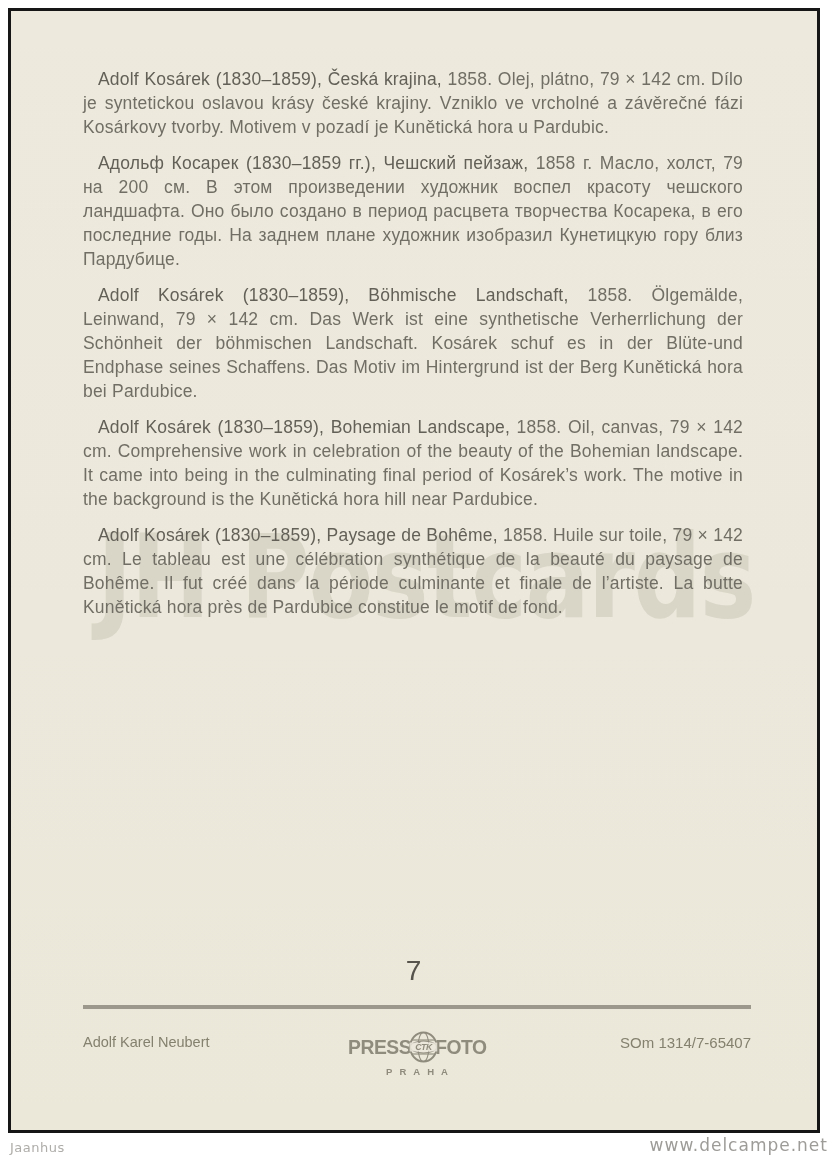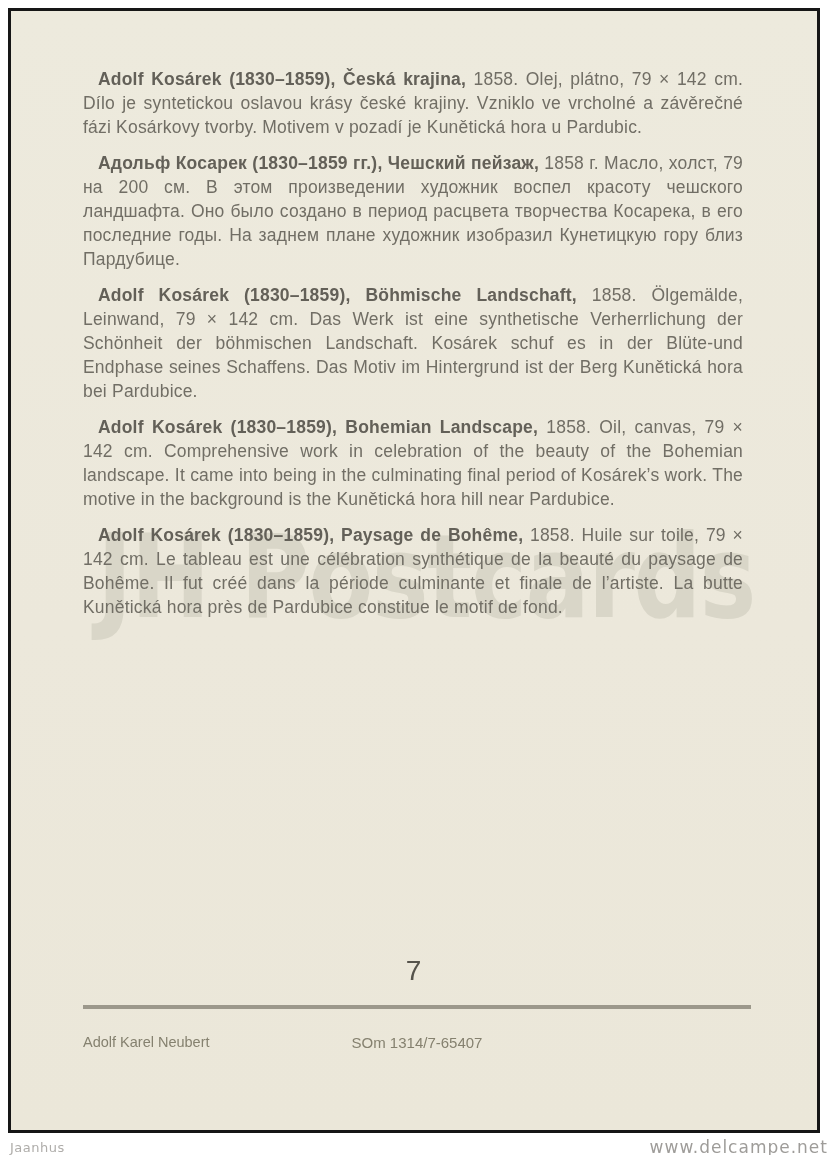--- a/index.html
+++ b/index.html
@@ -36,21 +36,21 @@
     position: absolute;
     left: 72px; top: 56px;
     width: 660px;
     color: #716E65;
     font-size: 17.5px;
     line-height: 24px;
     text-align: justify;
     letter-spacing: 0.2px;
   }
   .para { margin-bottom: 12px; text-indent: 15px; }
-  .para b { font-weight: bold; color: #636058; }
+  .para b { font-weight: normal; color: #636058; }
   .page-number {
     position: absolute;
     top: 944px; left: 0; width: 100%;
     text-align: center;
     font-size: 28px;
     color: #55534B;
     letter-spacing: 1px;
   }
   .rule {
     position: absolute;
@@ -87,21 +87,21 @@
     color: #8F8B7D;
     font-weight: bold;
   }
   .scan-strip {
     position: absolute;
     left: 0; top: 1133px;
     width: 830px; height: 22px;
     background: #ffffff;
     display: flex;
     justify-content: space-between;
-    align-items: center;
+    align-items: flex-end;
     padding: 6px 2px 0 10px;
     font-family: "DejaVu Sans", sans-serif;
   }
   .scanner-credit { font-size: 13px; color: #AFADAA; letter-spacing: 0.5px; }
   .delcampe { font-size: 17px; color: #9E9C99; letter-spacing: 1px; margin-left: 27px; }
 </style>
 </head>
 <body>
 
 <div class="card">
@@ -115,20 +115,36 @@
     <p class="para"><b>Adolf Kosárek (1830–1859), Bohemian Landscape,</b><span> 1858. Oil, canvas, 79 × 142 cm. Comprehensive work in celebration of the beauty of the Bohemian landscape. It came into being in the culminating final period of Kosárek’s work. The motive in the background is the Kunětická hora hill near Pardubice.</span></p>
     <p class="para"><b>Adolf Kosárek (1830–1859), Paysage de Bohême,</b><span> 1858. Huile sur toile, 79 × 142 cm. Le tableau est une célébration synthétique de la beauté du paysage de Bohême. Il fut créé dans la période culminante et finale de l’artiste. La butte Kunětická hora près de Pardubice constitue le motif de fond.</span></p>
   </div>
 
   <div class="page-number">7</div>
 
   <div class="rule"></div>
 
   <div class="footer">
     <span class="credit">Adolf Karel Neubert</span>
+    <div class="logo">
+      <div class="logo-row">
+        <span>PRESS</span>
+        <svg class="globe" width="36" height="36" viewBox="0 0 36 36">
+          <circle cx="18" cy="18" r="14.5" fill="none" stroke="#8F8B7D" stroke-width="2"></circle>
+          <ellipse cx="18" cy="18" rx="14.5" ry="6" fill="none" stroke="#8F8B7D" stroke-width="1.1"></ellipse>
+          <ellipse cx="18" cy="18" rx="6" ry="14.5" fill="none" stroke="#8F8B7D" stroke-width="1.1"></ellipse>
+          <line x1="5.5" y1="11" x2="30.5" y2="11" stroke="#8F8B7D" stroke-width="1.1"></line>
+          <line x1="5.5" y1="25" x2="30.5" y2="25" stroke="#8F8B7D" stroke-width="1.1"></line>
+          <rect x="3" y="13.5" width="30" height="9" fill="#ECE9DC" opacity="0.85"></rect>
+          <text x="18" y="21.5" text-anchor="middle" font-family="Liberation Sans, sans-serif" font-size="9.5" font-weight="bold" font-style="italic" fill="#8F8B7D">ČTK</text>
+        </svg>
+        <span>FOTO</span>
+      </div>
+      <div class="logo-city">PRAHA</div>
+    </div>
     <span class="catalog">SOm 1314/7-65407</span>
   </div>
 
 </div>
 
 <div class="scan-strip">
   <span class="scanner-credit">Jaanhus</span>
   <span class="delcampe">www.delcampe.net</span>
 </div>
 

